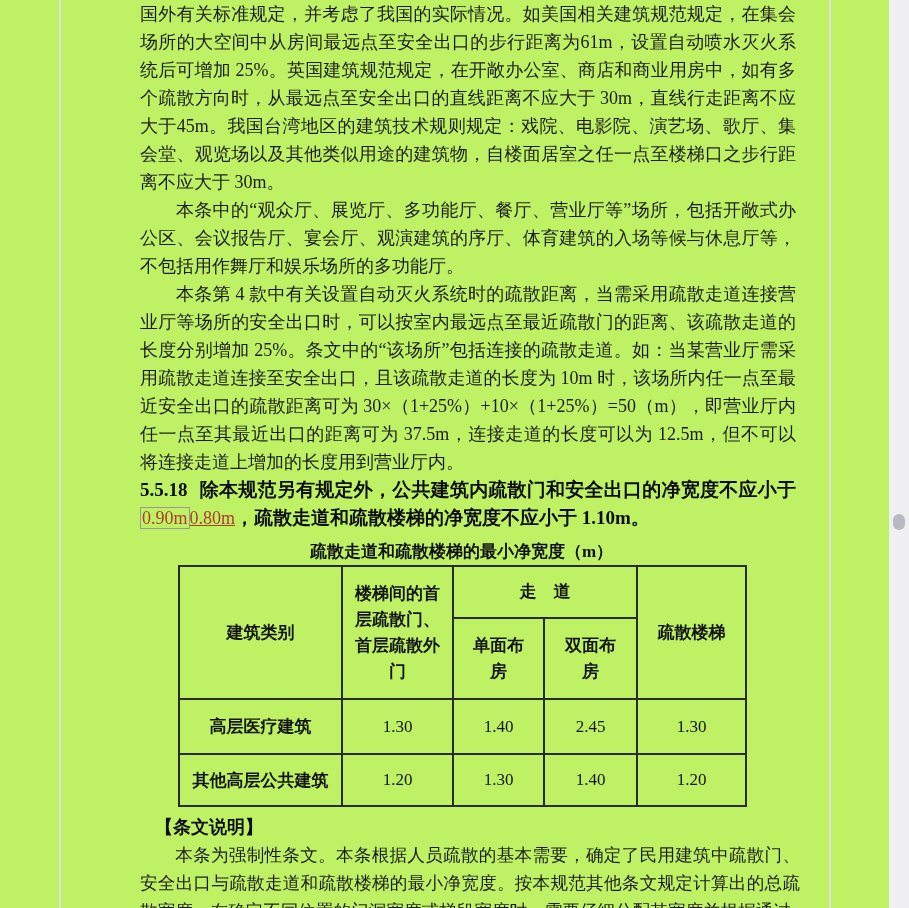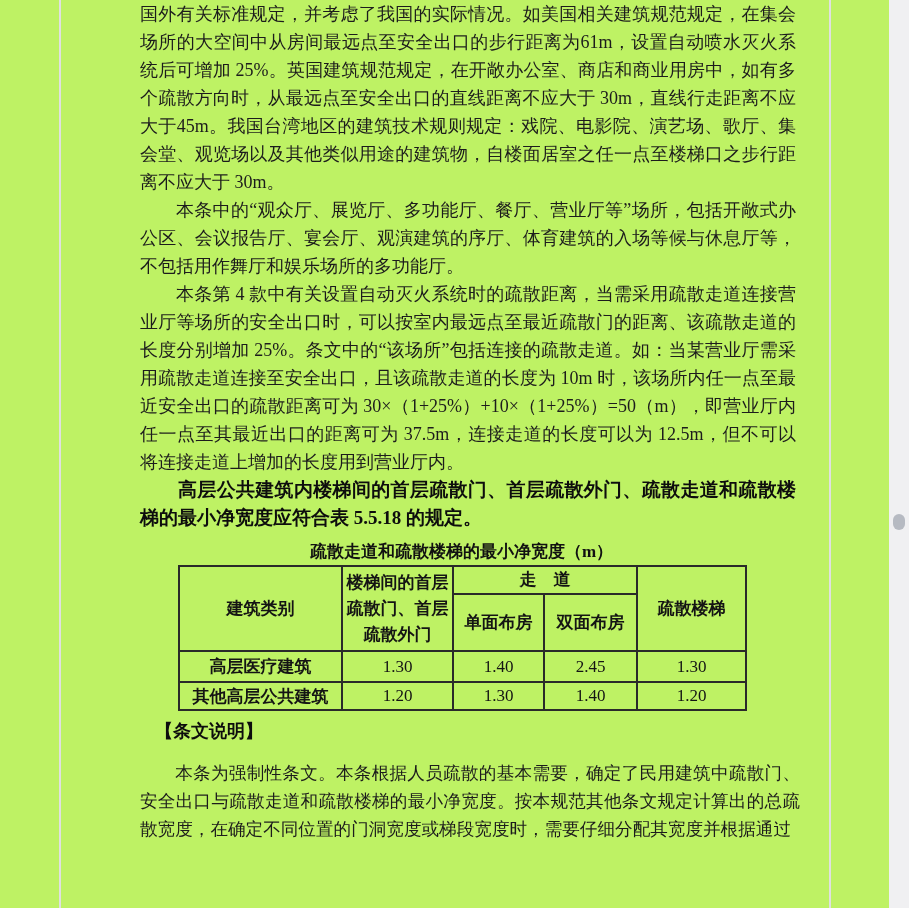--- a/index.html
+++ b/index.html
@@ -38,31 +38,31 @@
   .caption{
     margin:7px 0 0 38px;width:567px;text-align:center;
     font-weight:bold;font-size:17px;line-height:26px;color:#111111;
   }
 
   table.minwidth{
     margin-left:38px;width:567px;border-collapse:collapse;table-layout:fixed;
     font-size:17px;color:#141414;
   }
   table.minwidth th,table.minwidth td{
-    border:2px solid #2a2a2a;text-align:center;vertical-align:middle;padding:0;
+    border:2px solid #2a2a2a;text-align:center;vertical-align:middle;padding:12px;
   }
   table.minwidth th{font-weight:bold;line-height:26px;}
   tr.hr1 th.grp{height:25px;margin-top:24px;}
   tr.hr2 th{height:55px;}
   tr.br td{height:29px;font-size:17px;}
   tr.br2 td{height:26px;font-size:17px;}
   td.rowlabel{font-weight:bold;}
 
   .expl-label{
-    margin:6px 0 14px 15px;font-weight:bold;font-size:18px;line-height:28px;color:#0d0d0d;
+    margin:6px 0 0 15px;font-weight:bold;font-size:18px;line-height:28px;color:#0d0d0d;
   }
   p.expl{font-size:17.6px;width:660px;}
 
   .scroll-track{
     position:absolute;right:0;top:0;width:20px;height:908px;background:#f0f0f2;
   }
   .scroll-thumb{
     position:absolute;left:4px;top:514px;width:12px;height:16px;
     border-radius:8px;background:#b6bac2;
   }
@@ -76,22 +76,22 @@
   <div class="guide right"></div>
 
   <div class="content">
 
     <p class="body">国外有关标准规定，并考虑了我国的实际情况。如美国相关建筑规范规定，在集会场所的大空间中从房间最远点至安全出口的步行距离为61m，设置自动喷水灭火系统后可增加 25%。英国建筑规范规定，在开敞办公室、商店和商业用房中，如有多个疏散方向时，从最远点至安全出口的直线距离不应大于 30m，直线行走距离不应大于45m。我国台湾地区的建筑技术规则规定：戏院、电影院、演艺场、歌厅、集会堂、观览场以及其他类似用途的建筑物，自楼面居室之任一点至楼梯口之步行距离不应大于 30m。</p>
 
     <p class="body indent">本条中的“观众厅、展览厅、多功能厅、餐厅、营业厅等”场所，包括开敞式办公区、会议报告厅、宴会厅、观演建筑的序厅、体育建筑的入场等候与休息厅等，不包括用作舞厅和娱乐场所的多功能厅。</p>
 
     <p class="body indent">本条第 4 款中有关设置自动灭火系统时的疏散距离，当需采用疏散走道连接营业厅等场所的安全出口时，可以按室内最远点至最近疏散门的距离、该疏散走道的长度分别增加 25%。条文中的“该场所”包括连接的疏散走道。如：当某营业厅需采用疏散走道连接至安全出口，且该疏散走道的长度为 10m 时，该场所内任一点至最近安全出口的疏散距离可为 30×（1+25%）+10×（1+25%）=50（m），即营业厅内任一点至其最近出口的距离可为 37.5m，连接走道的长度可以为 12.5m，但不可以将连接走道上增加的长度用到营业厅内。</p>
 
+    <p class="clause"><span class="clause-num">5.5.18</span><span>除本规范另有规定外，公共建筑内疏散门和安全出口的净宽度不应小于</span><span class="rev-box">0.90m</span><span class="rev-del">0.80m</span><span>，疏散走道和疏散楼梯的净宽度不应小于 1.10m。</span></p>
 
-    <p class="clause indent">高层公共建筑内楼梯间的首层疏散门、首层疏散外门、疏散走道和疏散楼梯的最小净宽度应符合表 5.5.18 的规定。</p>
 
     <div class="caption">
       <div>疏散走道和疏散楼梯的最小净宽度（m）</div>
     </div>
 
     <table class="minwidth">
       <colgroup>
         <col style="width:163px">
           <col style="width:111px">
           <col style="width:91px">

